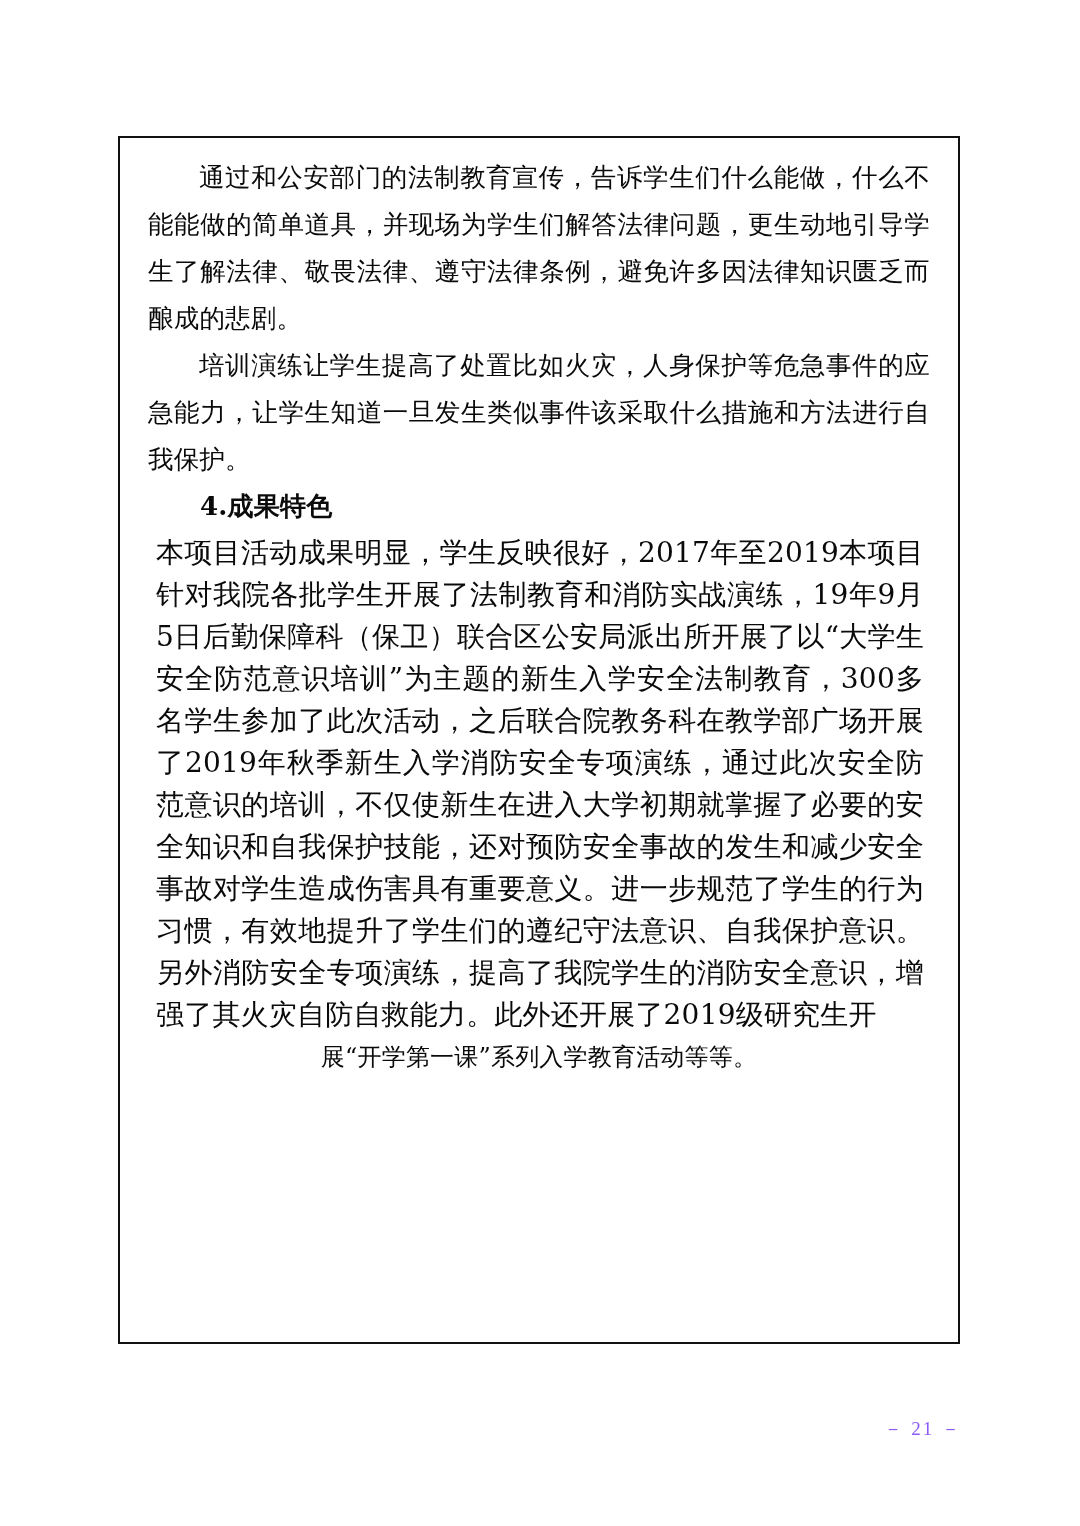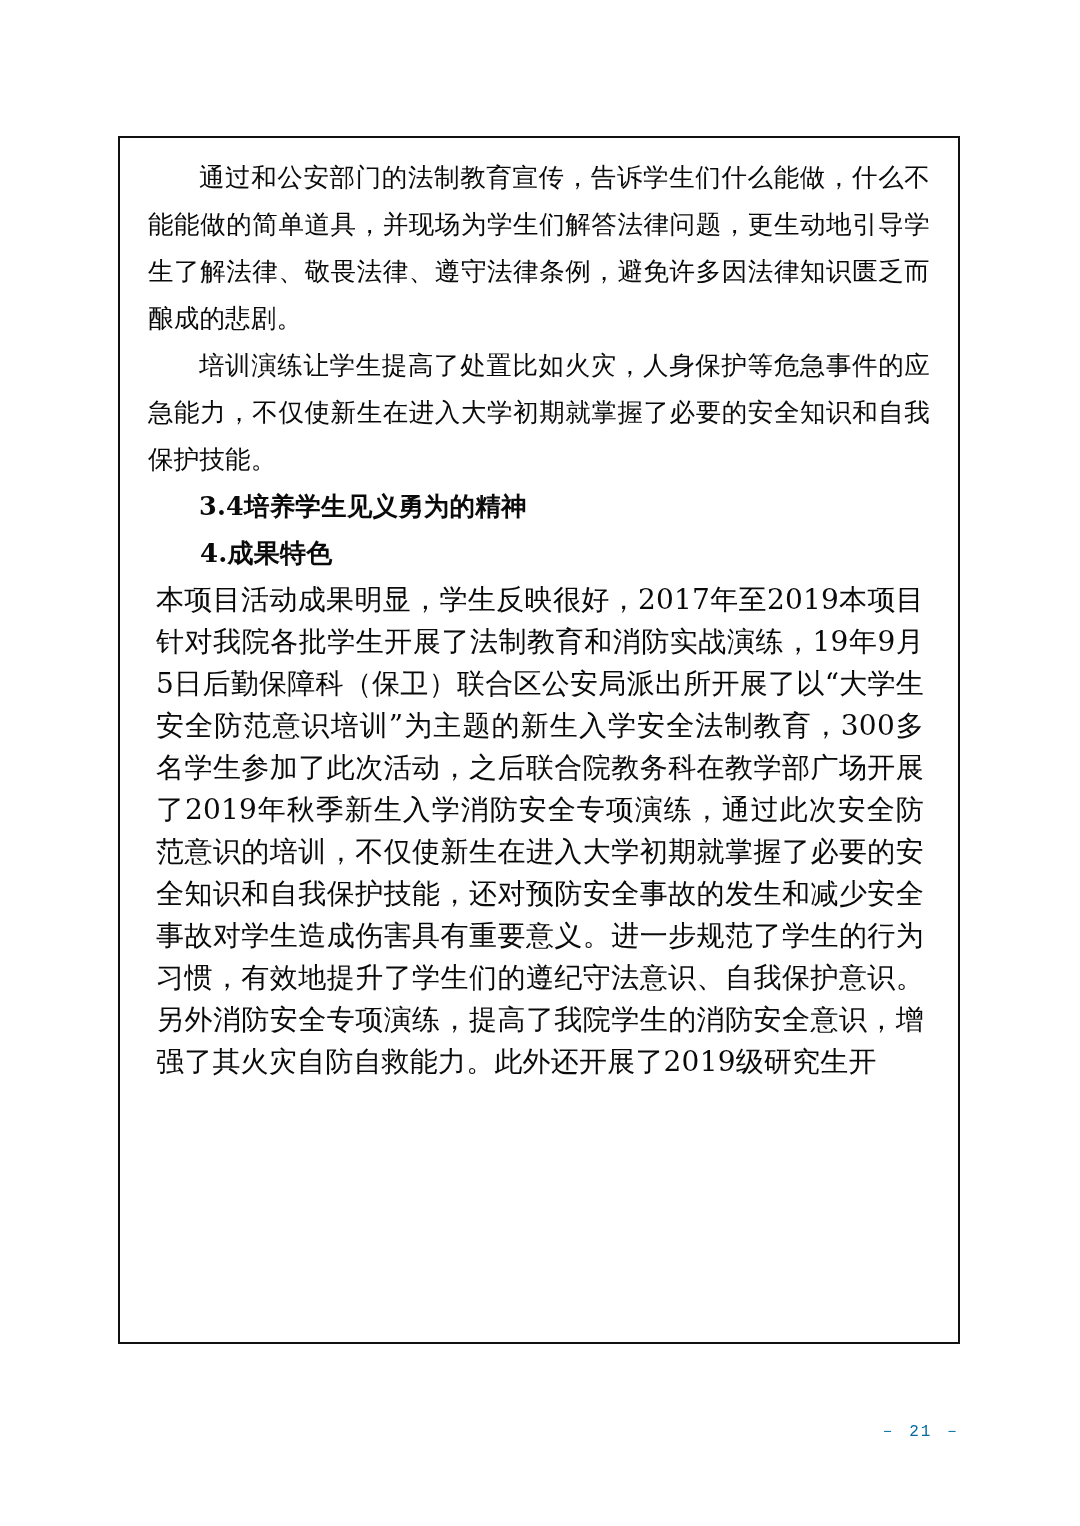--- a/index.html
+++ b/index.html
@@ -67,45 +67,45 @@
   }
   .closing-last {
     text-align: center;
     font-size: 24px;
     line-height: 42px;
   }
   .page-number {
     position: absolute;
     right: 118px;
     bottom: 92px;
-    font-size: 16px;
+    font-size: 19px;
     letter-spacing: 2px;
-    color: #0369a1;
-    font-family: Liberation Mono, monospace;
+    color: #8b5cf6;
+    font-family: Liberation Serif, serif;
   }
 </style>
 </head>
 <body>
 
 <div class="page">
   <div class="content-frame">
     <div class="content-inner">
 
       <p class="indent">通过和公安部门的法制教育宣传，告诉学生们什么能做，什么不能能做的简单道具，并现场为学生们解答法律问题，更生动地引导学生了解法律、敬畏法律、遵守法律条例，避免许多因法律知识匮乏而酿成的悲剧。</p>
 
 
-      <p class="indent">培训演练让学生提高了处置比如火灾，人身保护等危急事件的应急能力，不仅使新生在进入大学初期就掌握了必要的安全知识和自我保护技能。</p>
+      <p class="indent">培训演练让学生提高了处置比如火灾，人身保护等危急事件的应急能力，让学生知道一旦发生类似事件该采取什么措施和方法进行自我保护。</p>
 
-      <p class="heading">3.4培养学生见义勇为的精神</p>
 
 
 
 
       <p class="section-4">4.成果特色</p>
 
       <p class="closing">本项目活动成果明显，学生反映很好，2017年至2019本项目针对我院各批学生开展了法制教育和消防实战演练，19年9月5日后勤保障科（保卫）联合区公安局派出所开展了以“大学生安全防范意识培训”为主题的新生入学安全法制教育，300多名学生参加了此次活动，之后联合院教务科在教学部广场开展了2019年秋季新生入学消防安全专项演练，通过此次安全防范意识的培训，不仅使新生在进入大学初期就掌握了必要的安全知识和自我保护技能，还对预防安全事故的发生和减少安全事故对学生造成伤害具有重要意义。进一步规范了学生的行为习惯，有效地提升了学生们的遵纪守法意识、自我保护意识。另外消防安全专项演练，提高了我院学生的消防安全意识，增强了其火灾自防自救能力。此外还开展了2019级研究生开</p>
 
+      <p class="closing-last">展“开学第一课”系列入学教育活动等等。</p>
 
     </div>
   </div>
 
   <div class="page-number">－ 21 －</div>
 </div>
 
 </body></html>

